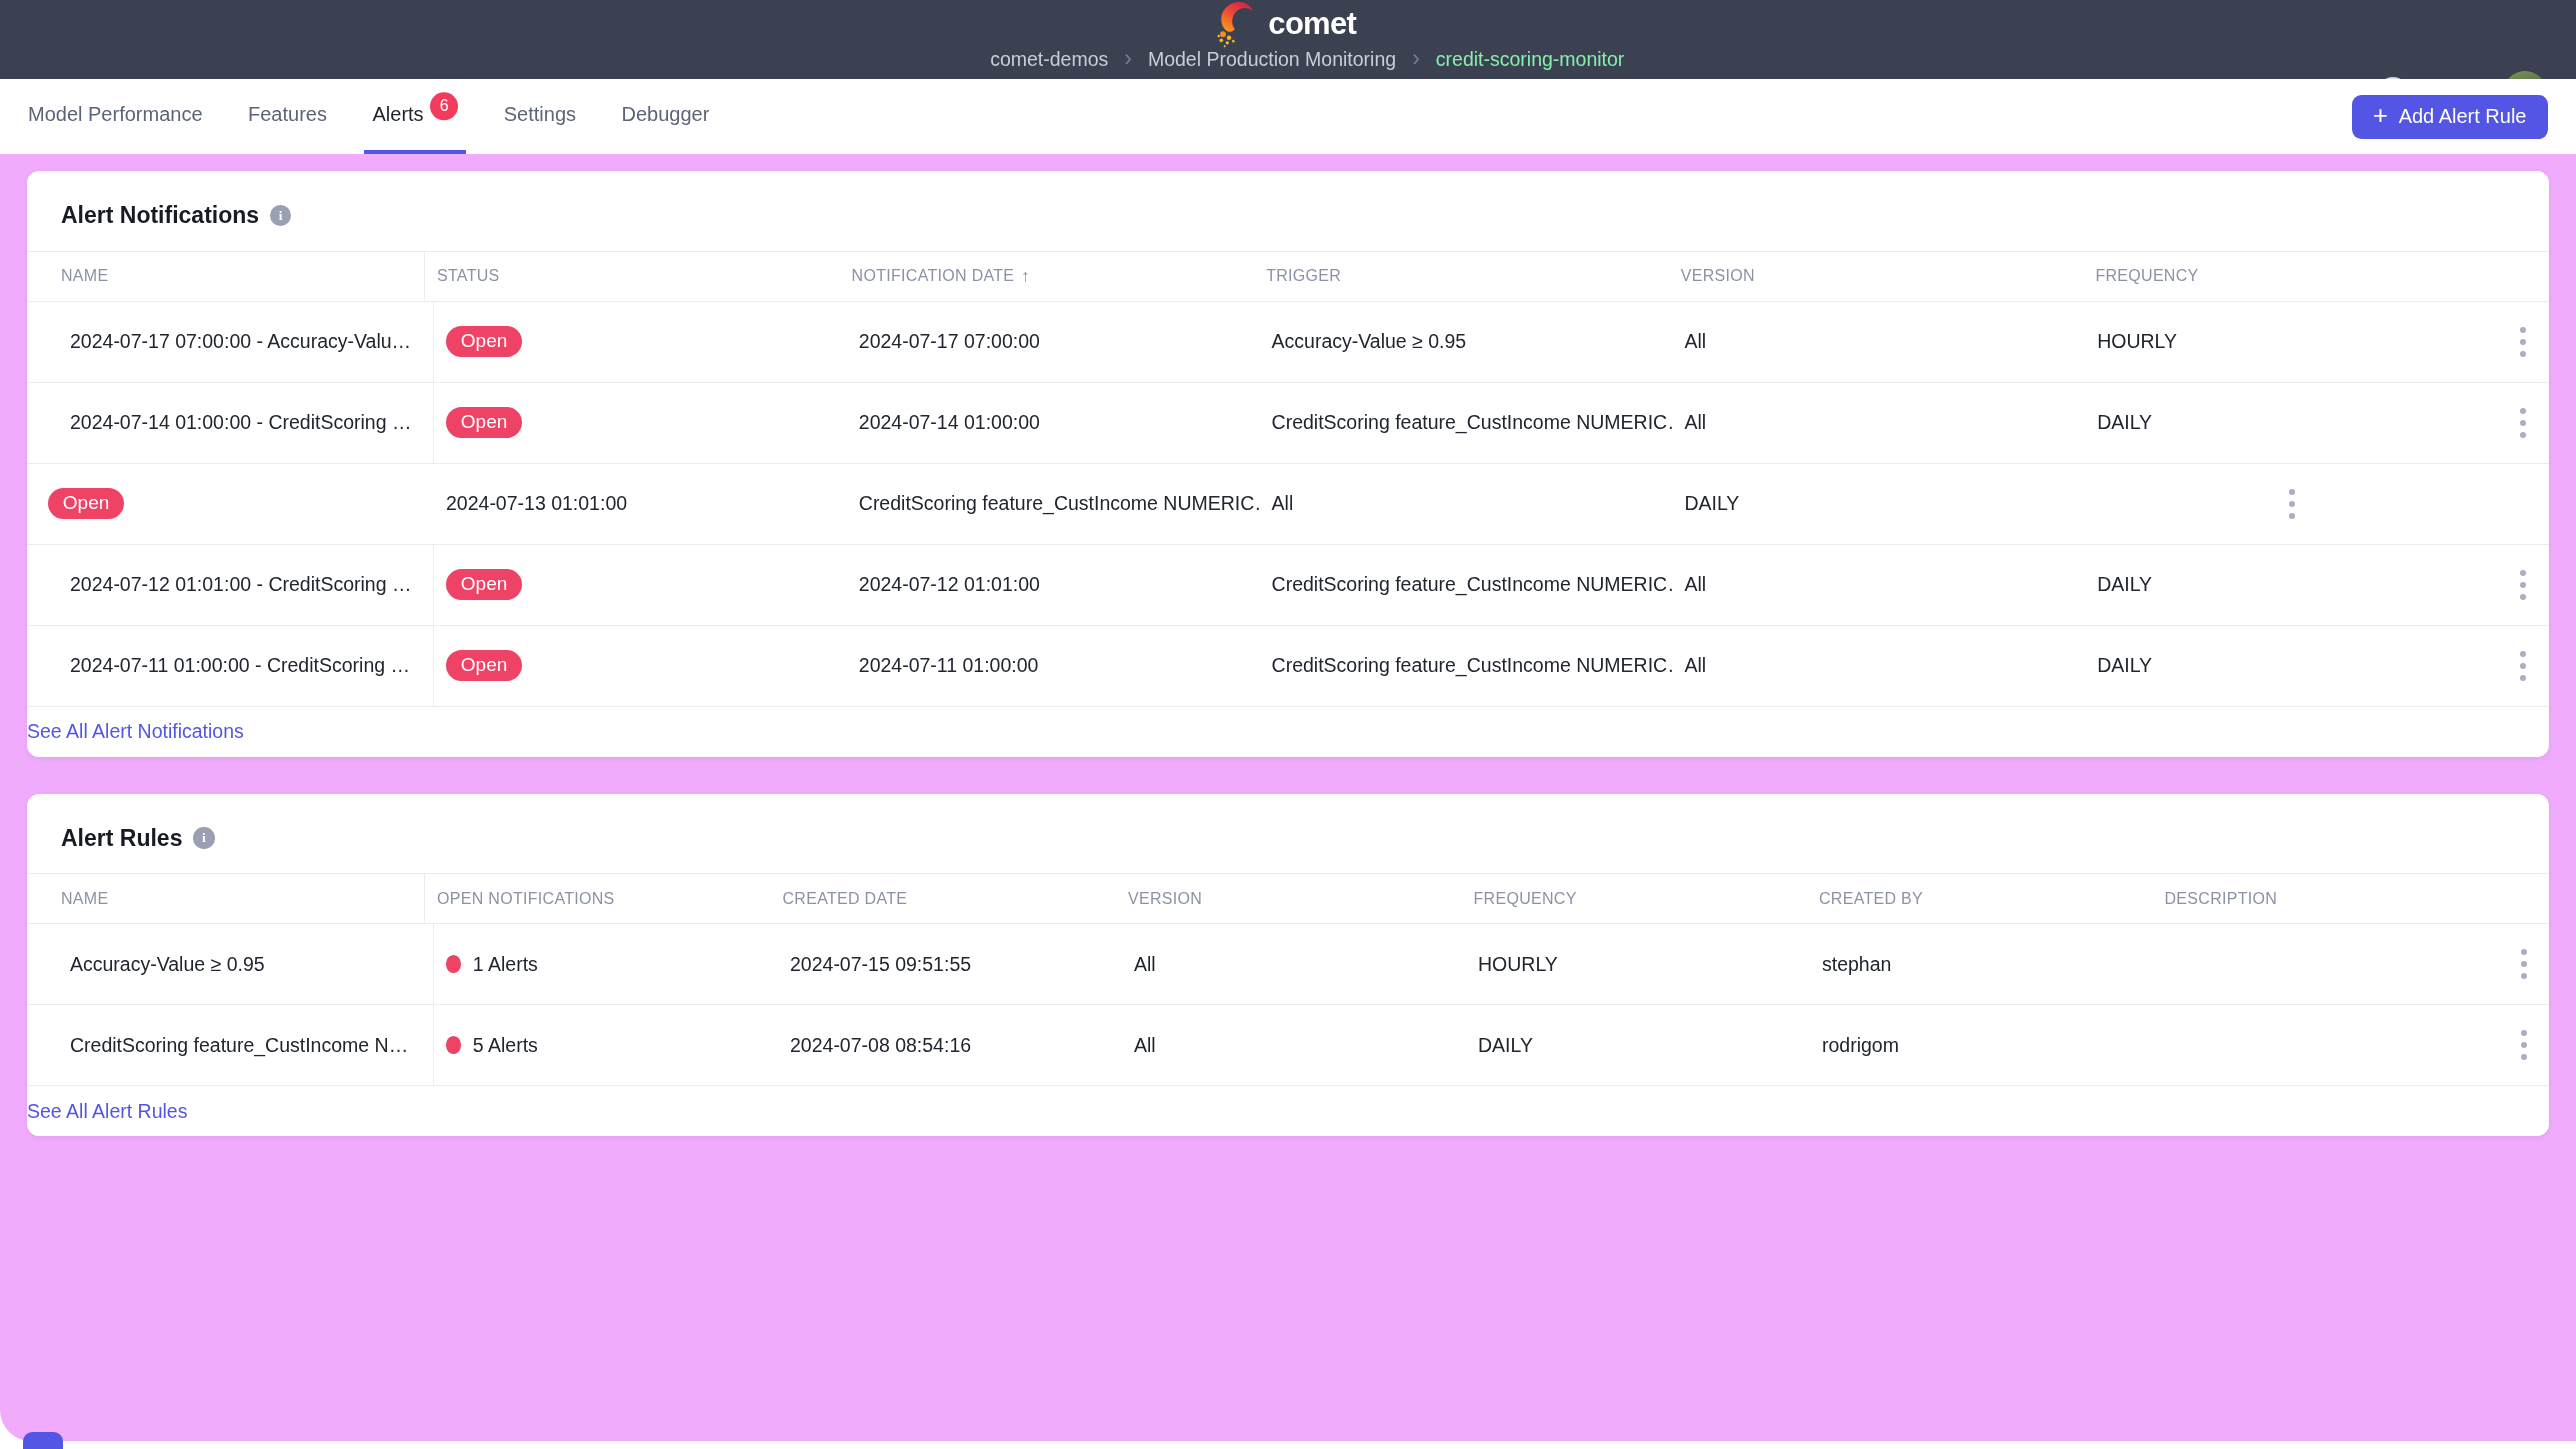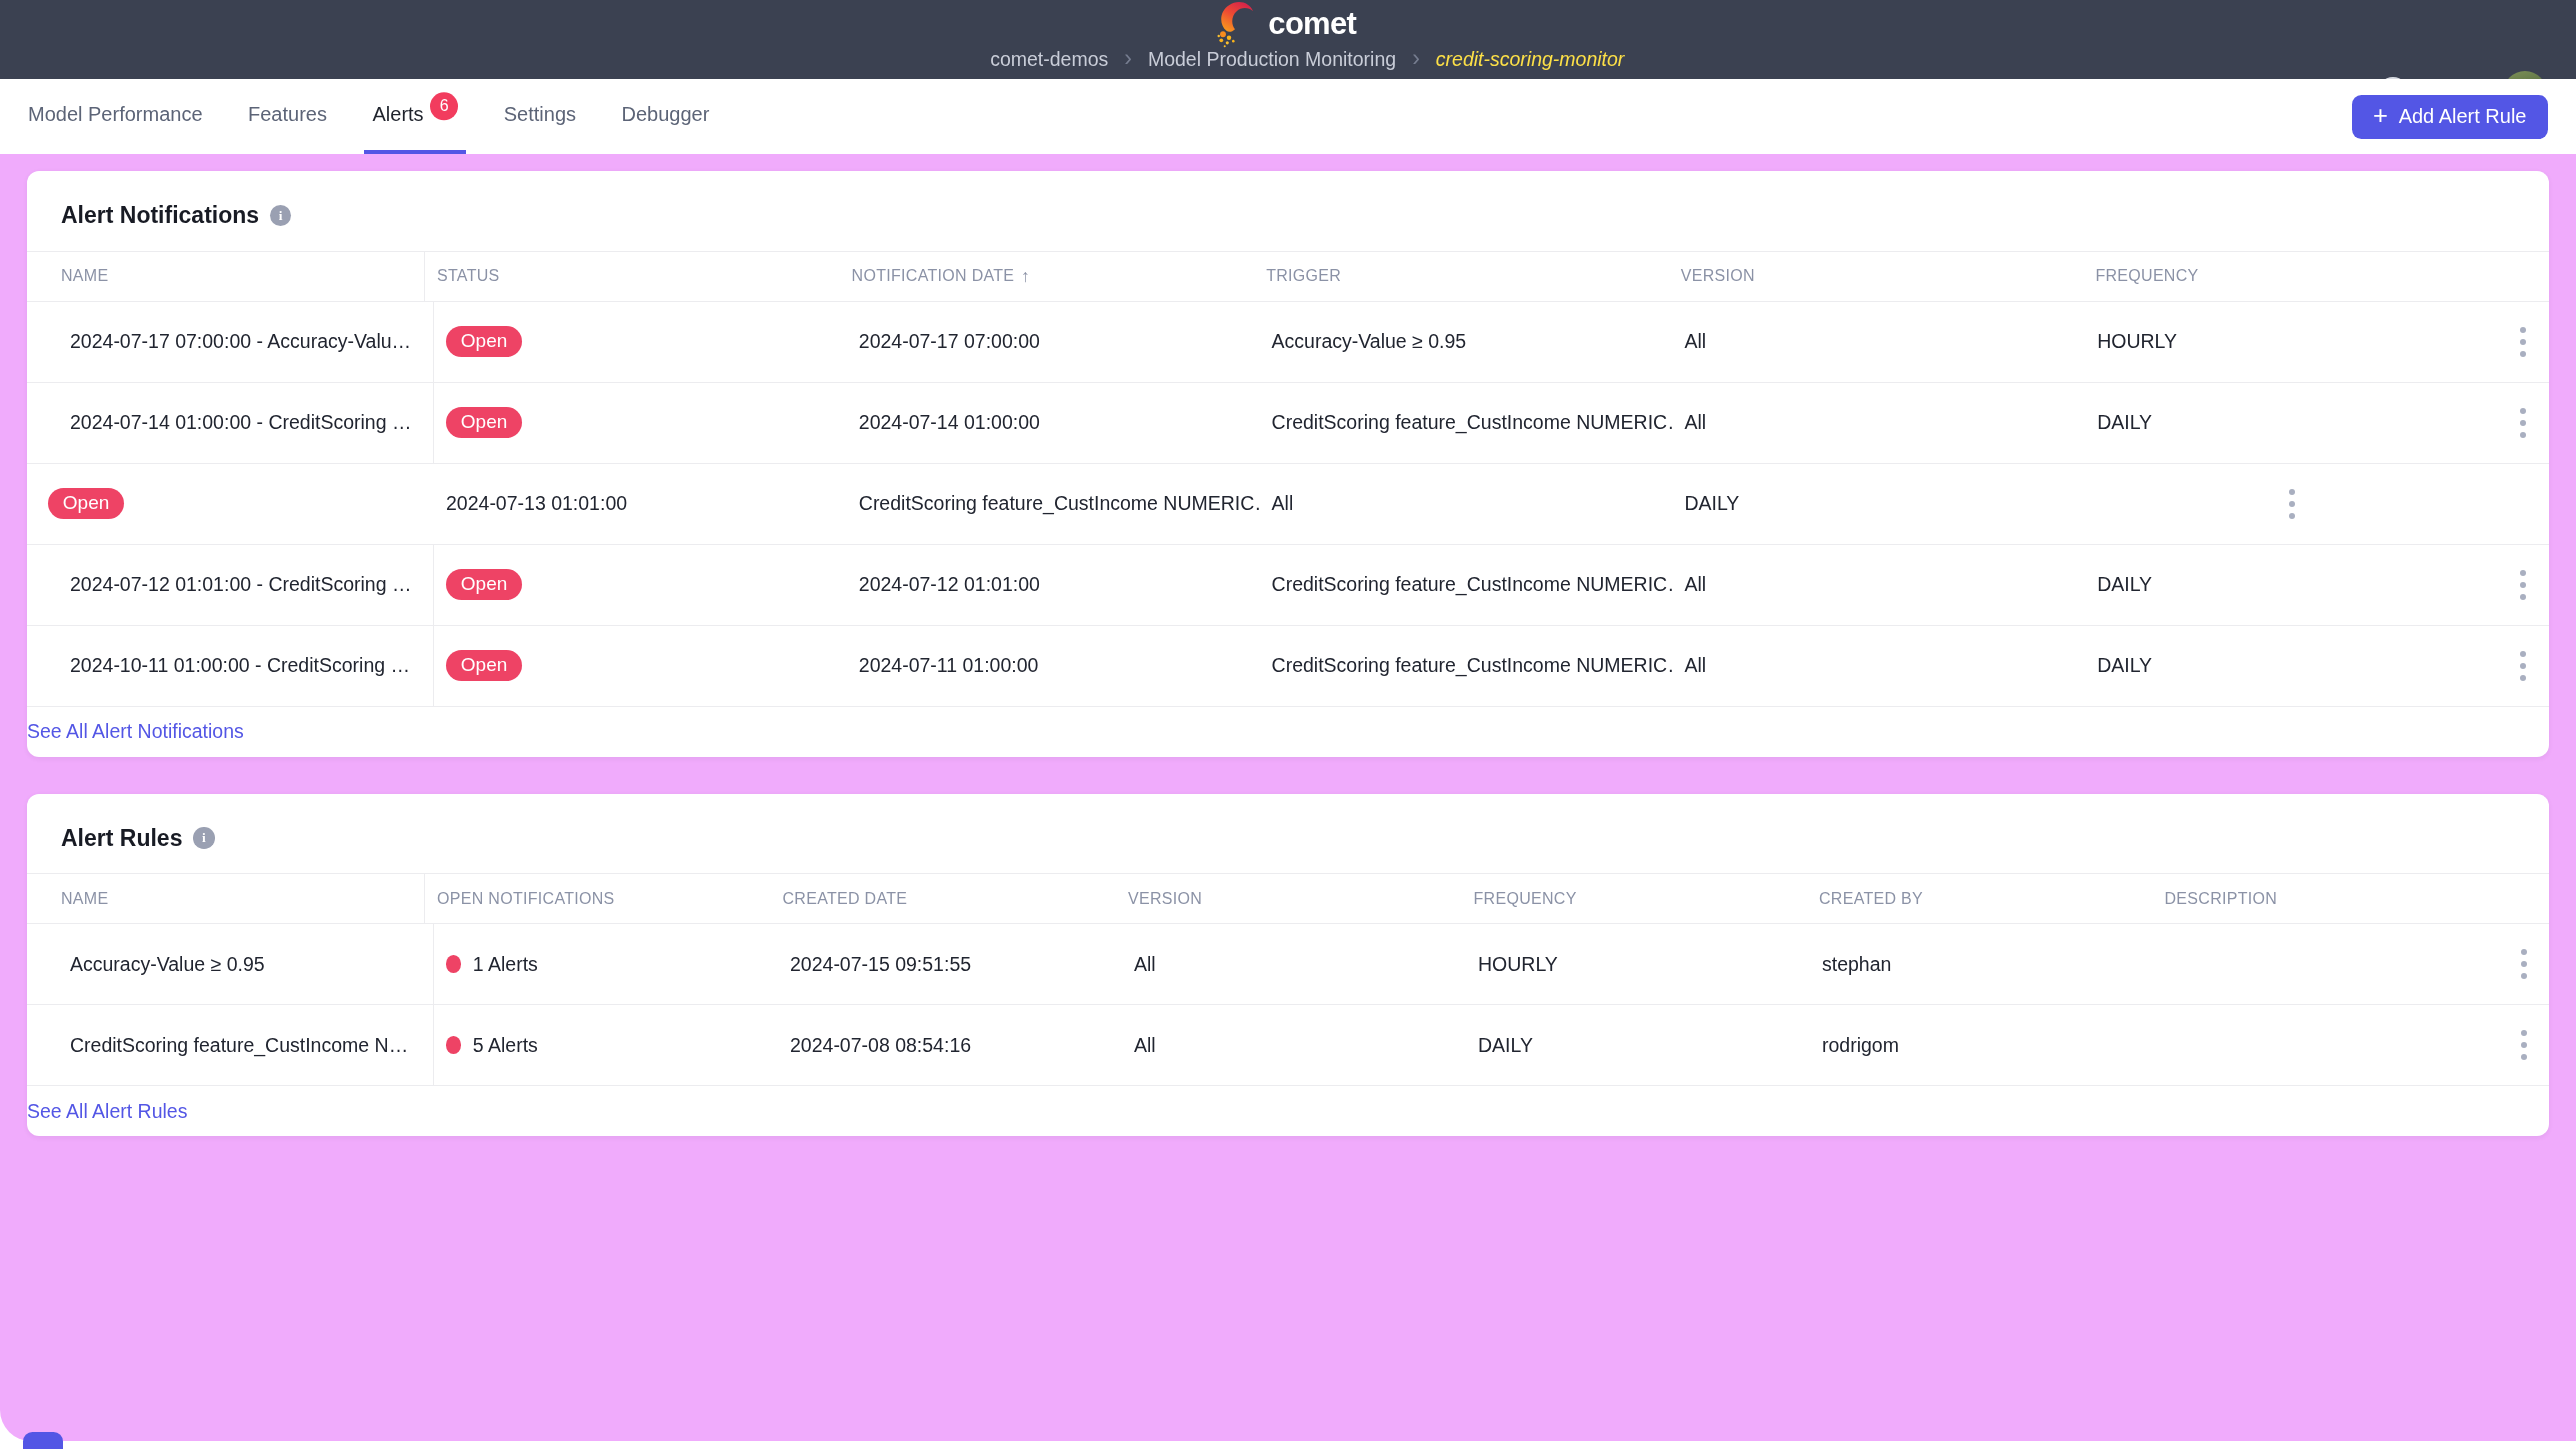--- a/index.html
+++ b/index.html
@@ -29,21 +29,21 @@
     letter-spacing: -0.7px;
   }
   .breadcrumb {
     display: flex;
     align-items: center;
     gap: 16px;
     margin-left: 44px;
     font-size: 19.5px;
   }
   .crumb { color: #c9cdd8; }
-  .crumb.current { color: #fde047; font-style: italic; }
+  .crumb.current { color: #86efac; }
   .crumb-sep { color: #767d90; font-size: 23px; line-height: 1; transform: translateY(-1.3px); }
   .topbar-right {
     margin-left: auto;
     display: flex;
     align-items: center;
     gap: 29.5px;
   }
   .help-icon {
     width: 32px; height: 32px;
     border: 2px solid #d7dae1;
@@ -376,21 +376,21 @@
       <div class="td">All</div>
       <div class="td">DAILY</div>
       <div class="kebab">
           <i></i>
           <i></i>
           <i></i>
         </div>
     </div>
 
     <div class="trow grid-notif">
-      <div class="td first">2024-10-11 01:00:00 - CreditScoring …</div>
+      <div class="td first">2024-07-11 01:00:00 - CreditScoring …</div>
       <div class="td">
           <span class="status-pill">Open</span>
         </div>
       <div class="td">2024-07-11 01:00:00</div>
       <div class="td">CreditScoring feature_CustIncome NUMERIC…</div>
       <div class="td">All</div>
       <div class="td">DAILY</div>
       <div class="kebab">
           <i></i>
           <i></i>

